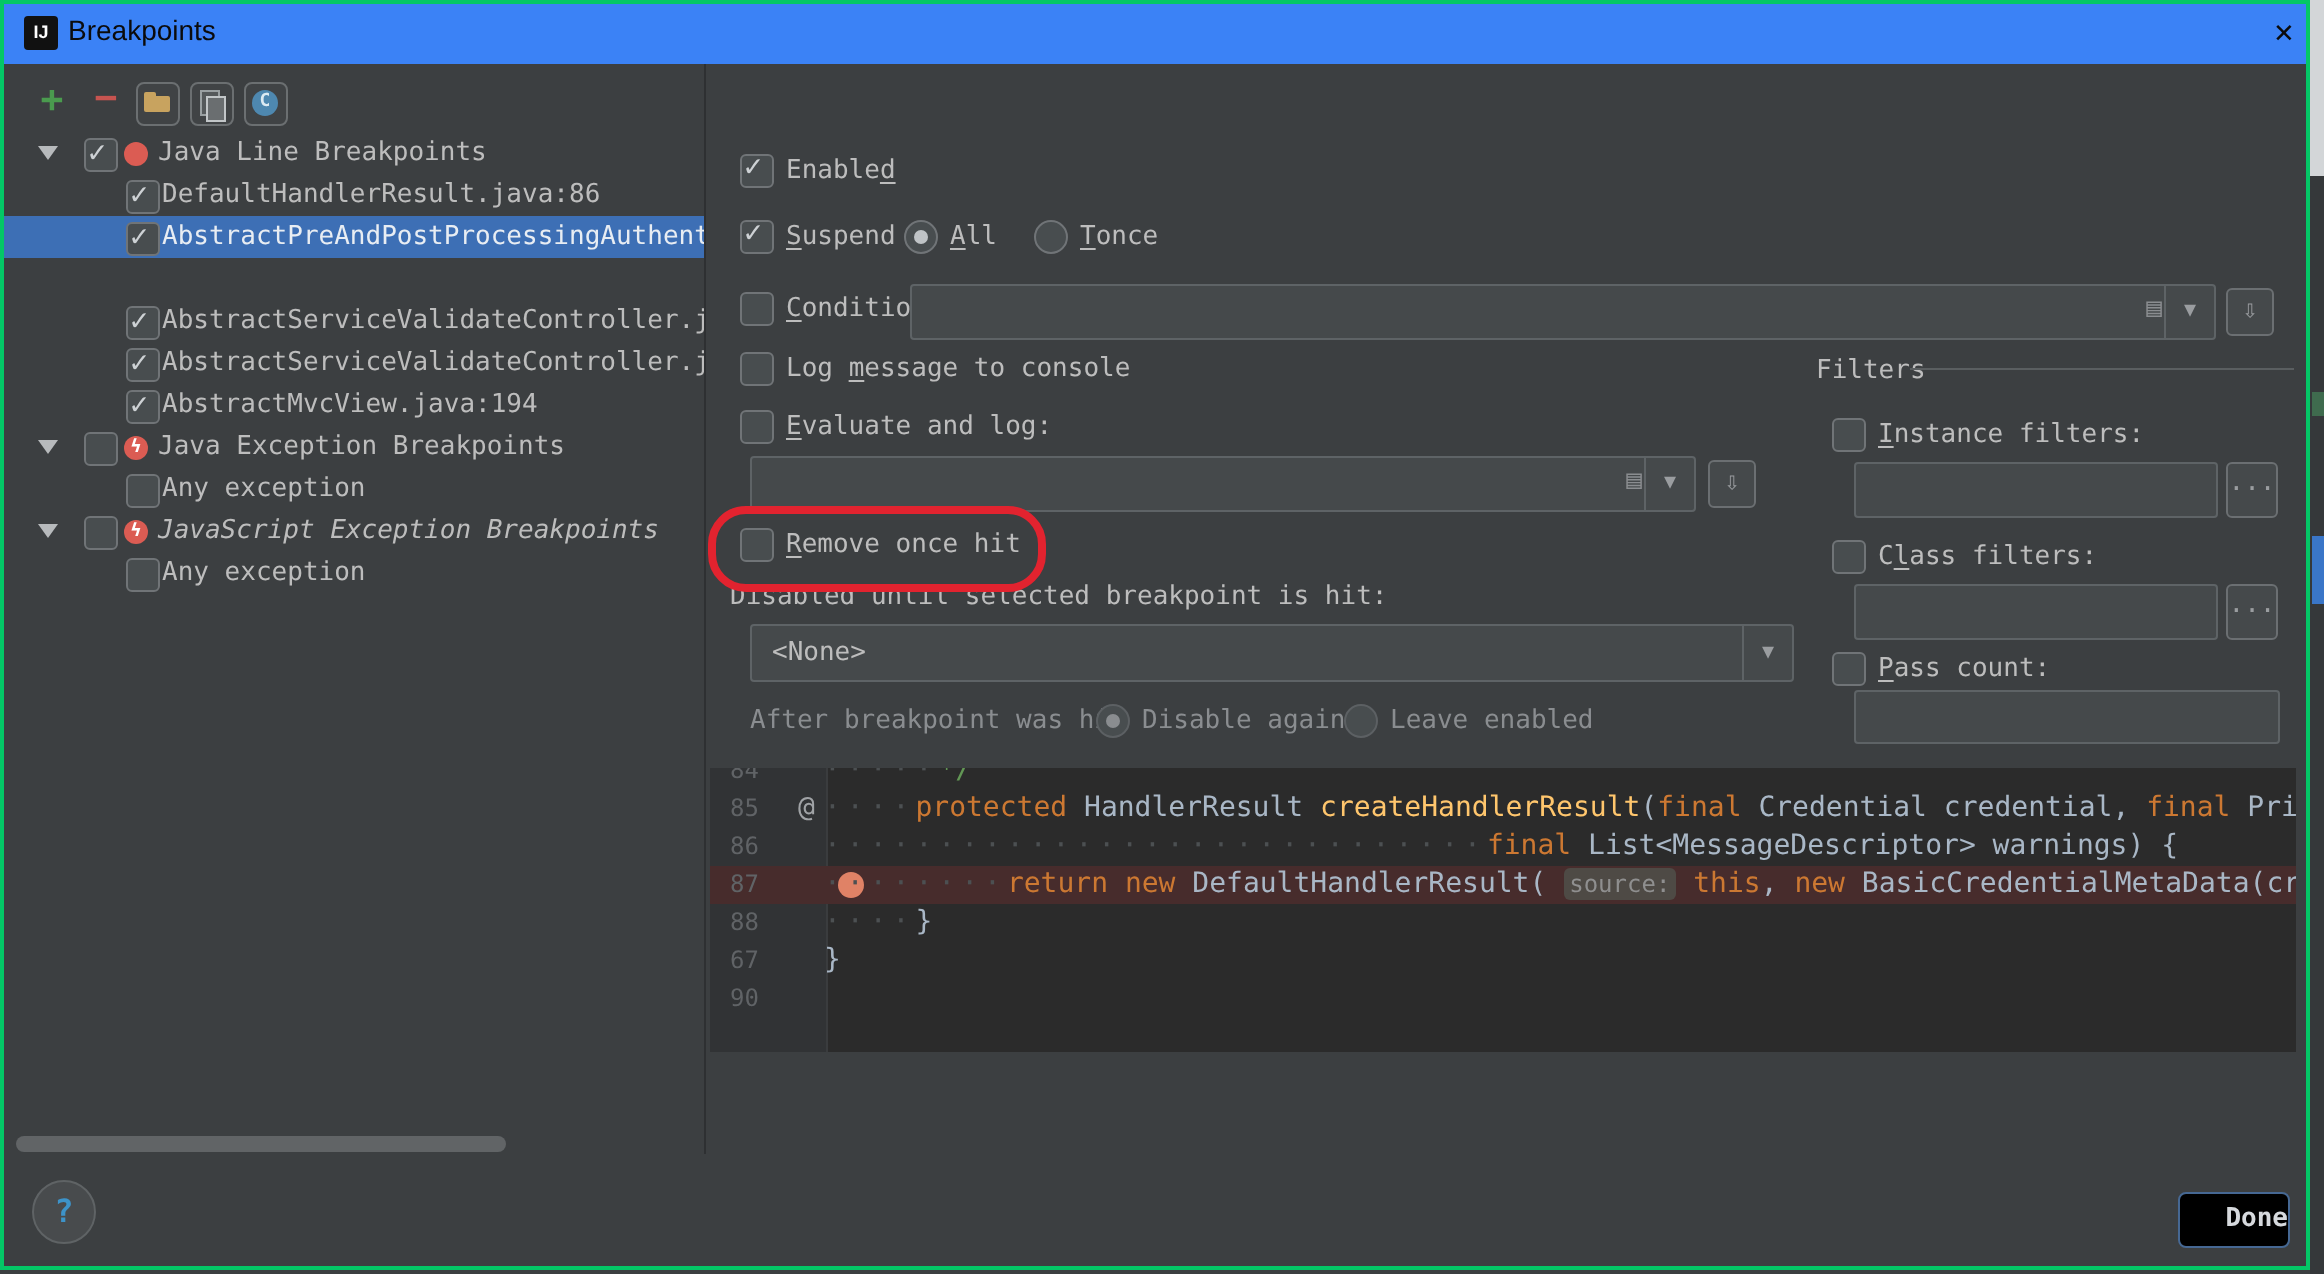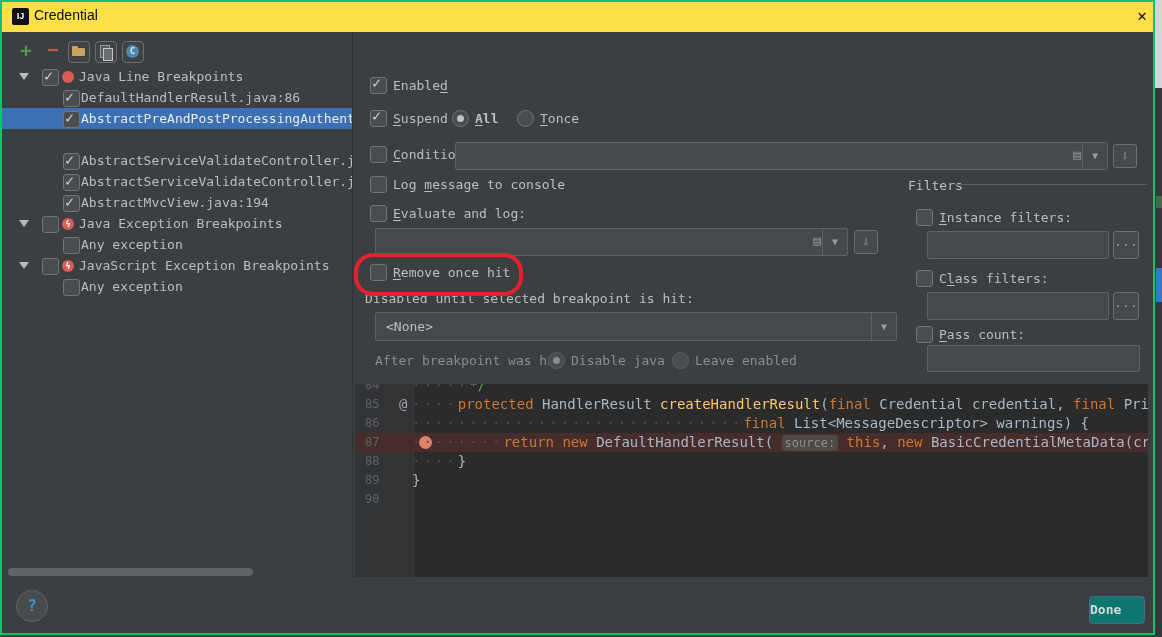--- a/index.html
+++ b/index.html
@@ -1,20 +1,20 @@
 <!DOCTYPE html>
 <html><head>
 <meta charset="utf-8">
 <style>
   html,body{margin:0;padding:0;background:#222;}
   #window{position:relative;width:1162px;height:637px;overflow:hidden;
     font-family:"DejaVu Sans Mono",monospace;font-size:13px;color:#bdbdbd;background:#3c3f41;}
   .abs{position:absolute;}
   
-  #titlebar{left:0;top:0;width:1155px;height:32px;background:#fde047;}
+  #titlebar{left:0;top:0;width:1155px;height:32px;background:#3b82f6;}
   #title-logo{left:12px;top:8px;width:17px;height:17px;background:#111;border-radius:2px;
     color:#fff;font:bold 9px/17px "Liberation Sans",sans-serif;text-align:center;letter-spacing:0;}
   #title-text{left:34px;top:7px;color:#0b0b0b;font-family:"Liberation Sans",sans-serif;font-size:14px;}
   #close-btn{left:1132px;top:6px;width:20px;height:20px;color:#0b0b0b;font-size:16px;line-height:20px;text-align:center;}
   #win-border{left:0;top:0;width:1151px;height:631px;border:2px solid #04c766;pointer-events:none;z-index:50;}
   #outside-strip{left:1155px;top:0;width:7px;height:637px;background:#35383a;}
   #outside-top{left:1155px;top:0;width:7px;height:88px;background:#d3d6d8;}
   #outside-blue{left:1156px;top:268px;width:6px;height:34px;background:#3a76c8;}
   #outside-green{left:1156px;top:196px;width:6px;height:12px;background:#3f6b4e;}
   
@@ -54,53 +54,53 @@
   .sqbtn{background:#45494b;border:1px solid #6b6f72;border-radius:3px;color:#9a9da0;text-align:center;}
   .radio{position:absolute;width:15px;height:15px;border-radius:50%;background:#484d4f;border:1px solid #707477;}
   .radio.sel::after{content:"";position:absolute;left:4px;top:4px;width:7px;height:7px;border-radius:50%;background:#bfc3c6;}
   .radio.dis{border-color:#5c6063;}
   .radio.dis.sel::after{background:#8a8d90;}
   .gray{color:#8a8d90;}
   #hdr{left:367px;top:44px;font-weight:bold;color:#c4c4c4;}
   #red-annot{left:354px;top:253px;width:161px;height:35px;border:4px solid #e2232f;border-radius:19px;z-index:60;}
   #filters-line{left:955px;top:184px;width:192px;height:1px;background:#5a5e60;}
   
-  #code{left:355px;top:384px;width:793px;height:193px;background:#2b2b2b;overflow:hidden;font-size:14px;}
+  #code{left:355px;top:384px;width:793px;height:142px;background:#2b2b2b;overflow:hidden;font-size:14px;}
   #gutter-bg{left:0;top:0;width:58px;height:193px;background:#313335;border-right:1px solid #3a3c3e;}
   .cline{position:absolute;left:0;width:793px;height:19px;line-height:19px;white-space:pre;}
   .cline.hl{background:#472c2c;}
   .gnum{position:absolute;left:10px;color:#606366;font-size:12px;}
   .gmark{position:absolute;left:44px;color:#a0a3a6;}
   .ctext{position:absolute;left:57px;white-space:pre;}
   .bp-line-dot{position:absolute;left:64px;top:3px;width:13px;height:13px;border-radius:50%;background:#e08266;}
   .s-kw{color:#cc7832;}
   .s-plain{color:#a9b7c6;}
   .s-method{color:#ffc66d;}
   .s-comment{color:#629755;}
   .s-ws{color:#4c5052;letter-spacing:3px;}
   .s-hint{background:#4e4a45;color:#8f8f8f;border-radius:3px;padding:1px 3px;font-size:12px;}
   
   #help-btn{left:16px;top:590px;width:30px;height:30px;border-radius:50%;background:#484b4d;border:1px solid #5f6365;
     color:#3d93c9;font-weight:bold;font-size:16px;line-height:30px;text-align:center;}
-  #done-btn{left:1089px;top:596px;width:54px;height:26px;background:#0f766e;border:1px solid #466893;border-radius:4px;
-    color:#d6d9dd;font-weight:bold;text-align:left;line-height:26px;}
+  #done-btn{left:1089px;top:596px;width:54px;height:26px;background:#000000;border:1px solid #466893;border-radius:4px;
+    color:#d6d9dd;font-weight:bold;text-align:right;line-height:26px;}
 </style>
 </head>
 <body>
 
 <div id="window">
 
   <div class="abs" id="outside-strip"></div>
   <div class="abs" id="outside-top"></div>
   <div class="abs" id="outside-green"></div>
   <div class="abs" id="outside-blue"></div>
 
   <div class="abs" id="titlebar">
     <div class="abs" id="title-logo">IJ</div>
-    <div class="abs" id="title-text">Credential</div>
+    <div class="abs" id="title-text">Breakpoints</div>
     <div class="abs" id="close-btn">✕</div>
   </div>
 
   <div class="abs tbtn" id="tb-add">+</div>
   <div class="abs tbtn" id="tb-remove">−</div>
   <div class="abs tframe" id="tb-folder">
     <span class="folder-tab"></span>
     <span class="folder-shape"></span>
   </div>
   <div class="abs tframe" id="tb-copy">
@@ -145,38 +145,38 @@
         <span class="tlabel" style="left:77px;text-align:center;">Java Exception Breakpoints</span>
       </div>
       <div class="trow" style="top: 172px;">
         <span class="cb t-cb" style="left:61px;"></span>
         <span class="tlabel" style="left:79px;">Any exception</span>
       </div>
       <div class="trow" style="top: 193px;">
         <span class="tarrow"></span>
         <span class="cb t-cb" style="left:40px;"></span>
         <span class="bp-exc" style="left:60px;">ϟ</span>
-        <span class="tlabel" style="left:77px;">JavaScript Exception Breakpoints</span>
+        <span class="tlabel" style="left:77px;font-style:italic;">JavaScript Exception Breakpoints</span>
       </div>
       <div class="trow" style="top: 214px;">
         <span class="cb t-cb" style="left:61px;"></span>
         <span class="tlabel" style="left:79px;">Any exception</span>
       </div>
     </div>
   <div class="abs" id="panel-divider"></div>
   <div class="abs" id="tree-hscroll"></div>
 
 
   <div class="abs cb checked" style="left:370px;top:77px;"></div>
   <div class="abs lbl" style="left:393px;top:78px;"><span>Enable</span><u>d</u><span></span></div>
 
   <div class="abs cb checked" style="left:370px;top:110px;"></div>
   <div class="abs lbl" style="left:393px;top:111px;"><u>S</u><span>uspend</span></div>
   <div class="abs radio sel" style="left:452px;top:110px;"></div>
-  <div class="abs lbl" style="left:475px;top:111px;font-weight:bold;"><u>A</u><span>ll</span></div>
+  <div class="abs lbl" style="left:475px;top:111px;font-weight:normal;"><u>A</u><span>ll</span></div>
   <div class="abs radio" style="left:517px;top:110px;"></div>
   <div class="abs lbl" style="left:540px;top:111px;"><u>T</u><span>once</span></div>
 
   <div class="abs cb" style="left:370px;top:146px;"></div>
   <div class="abs lbl" style="left:393px;top:147px;"><u>C</u><span>ondition:</span></div>
   <div class="abs field" style="left:455px;top:142px;width:651px;height:26px;">
     <span class="fld-icons"><span>▤</span></span>
     <span class="fld-arrowbox" style="line-height:26px;">▼</span>
   </div>
   <div class="abs sqbtn" style="left:1113px;top:144px;width:22px;height:22px;line-height:22px;">⇩</div>
@@ -197,21 +197,21 @@
   <div class="abs" id="red-annot"></div>
 
   <div class="abs lbl" style="left:365px;top:291px;">Disabled until selected breakpoint is hit:</div>
   <div class="abs field" style="left:375px;top:312px;width:520px;height:27px;line-height:27px;">
     <span style="padding-left:10px;">&lt;None&gt;</span>
     <span class="fld-arrowbox" style="line-height:27px;">▼</span>
   </div>
 
   <div class="abs lbl gray" style="left:375px;top:353px;">After breakpoint was hit</div>
   <div class="abs radio dis sel" style="left:548px;top:352px;"></div>
-  <div class="abs lbl gray" style="left:571px;top:353px;">Disable java</div>
+  <div class="abs lbl gray" style="left:571px;top:353px;">Disable again</div>
   <div class="abs radio dis" style="left:672px;top:352px;"></div>
   <div class="abs lbl gray" style="left:695px;top:353px;">Leave enabled</div>
 
   <div class="abs" style="left:908px;top:178px;">Filters</div>
   <div class="abs" id="filters-line"></div>
 
   <div class="abs cb" style="left:916px;top:209px;"></div>
   <div class="abs lbl" style="left:939px;top:210px;"><u>I</u><span>nstance filters:</span></div>
   <div class="abs field" style="left:927px;top:231px;width:180px;height:26px;"></div>
   <div class="abs sqbtn" style="left:1113px;top:231px;width:24px;height:26px;line-height:20px;">...</div>
@@ -226,21 +226,21 @@
   <div class="abs field" style="left:927px;top:345px;width:211px;height:25px;"></div>
 
   <div class="abs" id="code">
     <div class="abs" id="gutter-bg"></div>
     <div id="code-lines">
         <div class="cline" style="top: -8px;"><span class="gnum">84</span><span class="ctext"><span class="s-ws">·····</span><span class="s-comment">*/</span></span></div>
         <div class="cline" style="top: 11px;"><span class="gnum">85</span><span class="gmark">@</span><span class="ctext"><span class="s-ws">····</span><span class="s-kw">protected </span><span class="s-plain">HandlerResult </span><span class="s-method">createHandlerResult</span><span class="s-plain">(</span><span class="s-kw">final </span><span class="s-plain">Credential credential, </span><span class="s-kw">final </span><span class="s-plain">Principal principal,</span></span></div>
         <div class="cline" style="top: 30px;"><span class="gnum">86</span><span class="ctext"><span class="s-ws">·····························</span><span class="s-kw">final </span><span class="s-plain">List&lt;MessageDescriptor&gt; warnings) {</span></span></div>
         <div class="cline hl" style="top: 49px;"><span class="gnum">87</span><span class="bp-line-dot"></span><span class="ctext"><span class="s-ws">········</span><span class="s-kw">return new </span><span class="s-plain">DefaultHandlerResult( </span><span class="s-hint">source:</span><span class="s-plain"> </span><span class="s-kw">this</span><span class="s-plain">, </span><span class="s-kw">new </span><span class="s-plain">BasicCredentialMetaData(credential),</span></span></div>
         <div class="cline" style="top: 68px;"><span class="gnum">88</span><span class="ctext"><span class="s-ws">····</span><span class="s-plain">}</span></span></div>
-        <div class="cline" style="top: 87px;"><span class="gnum">89</span><span class="ctext"><span class="s-plain">}</span></span></div>
+        <div class="cline" style="top: 87px;"><span class="gnum">67</span><span class="ctext"><span class="s-plain">}</span></span></div>
         <div class="cline" style="top: 106px;"><span class="gnum">90</span><span class="ctext"></span></div>
       </div>
 
   </div>
 
   <div class="abs" id="help-btn">?</div>
   <div class="abs" id="done-btn">Done</div>
 
   <div class="abs" id="win-border"></div>
 </div>

